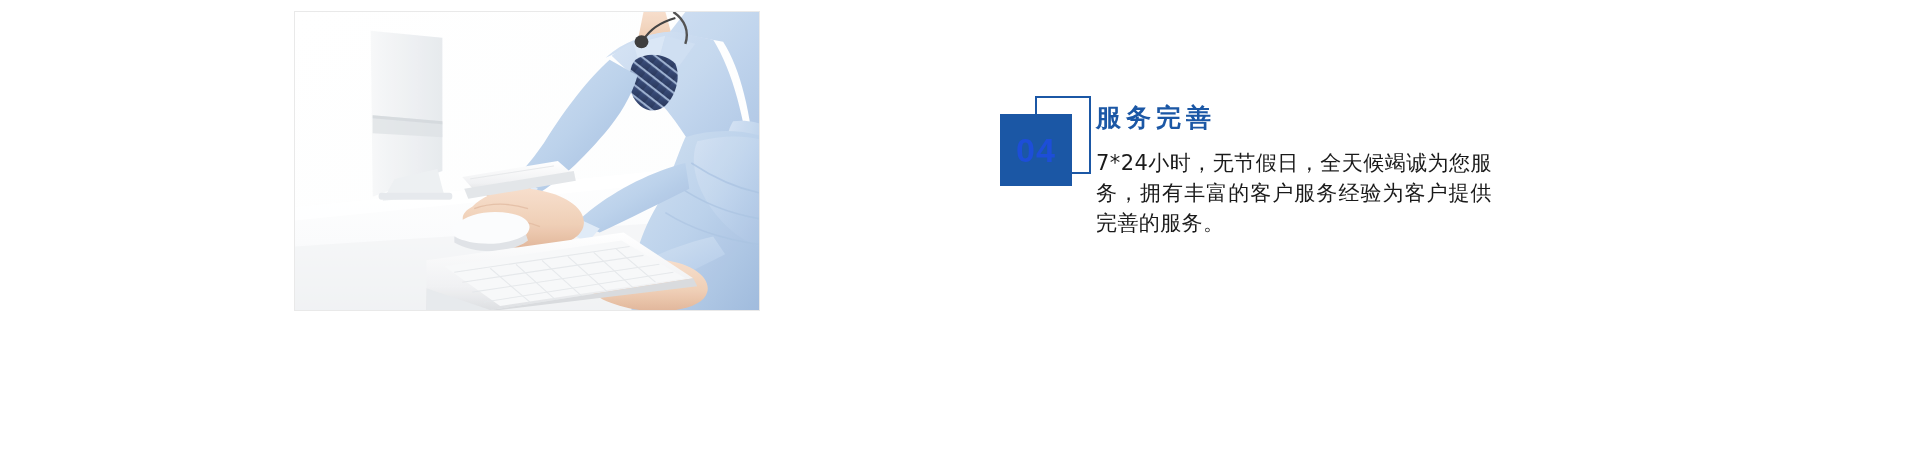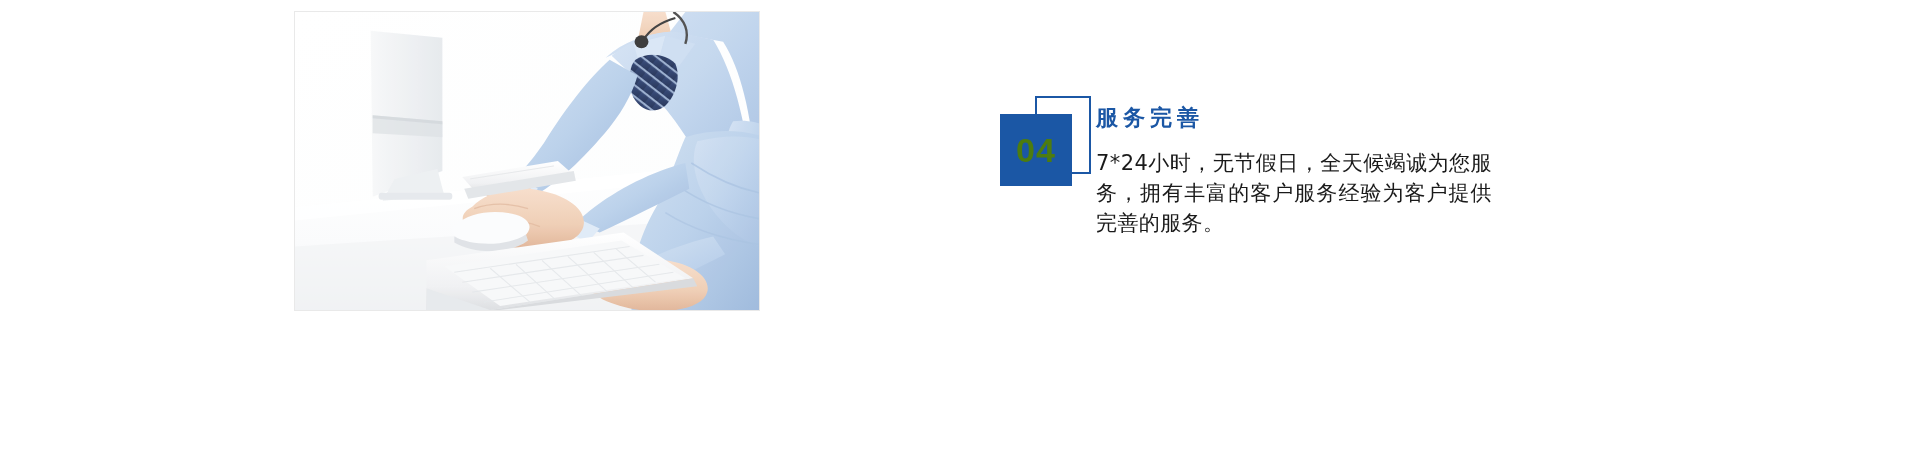--- a/index.html
+++ b/index.html
@@ -78,34 +78,34 @@
     background: #1b57a5;
   }
   .badge-num {
     position: absolute;
     left: 0px;
     top: 18px;
     width: 72px;
     height: 72px;
     line-height: 72px;
     text-align: center;
-    color: #4d7c0f;
+    color: #1d4ed8;
     font-size: 34px;
     font-weight: 700;
     letter-spacing: 1px;
     font-family: "Liberation Sans", "DejaVu Sans", sans-serif;
   }
 
   .headline {
     position: absolute;
     left: 96px;
     top: 2px;
     margin: 0;
     color: #1b57a5;
-    font-size: 22px;
+    font-size: 25px;
     font-weight: 700;
     letter-spacing: 5px;
     line-height: 40px;
     white-space: nowrap;
     font-family: "DejaVu Sans", "Liberation Sans", sans-serif;
   }
 
   .body-copy {
     position: absolute;
     left: 96px;

